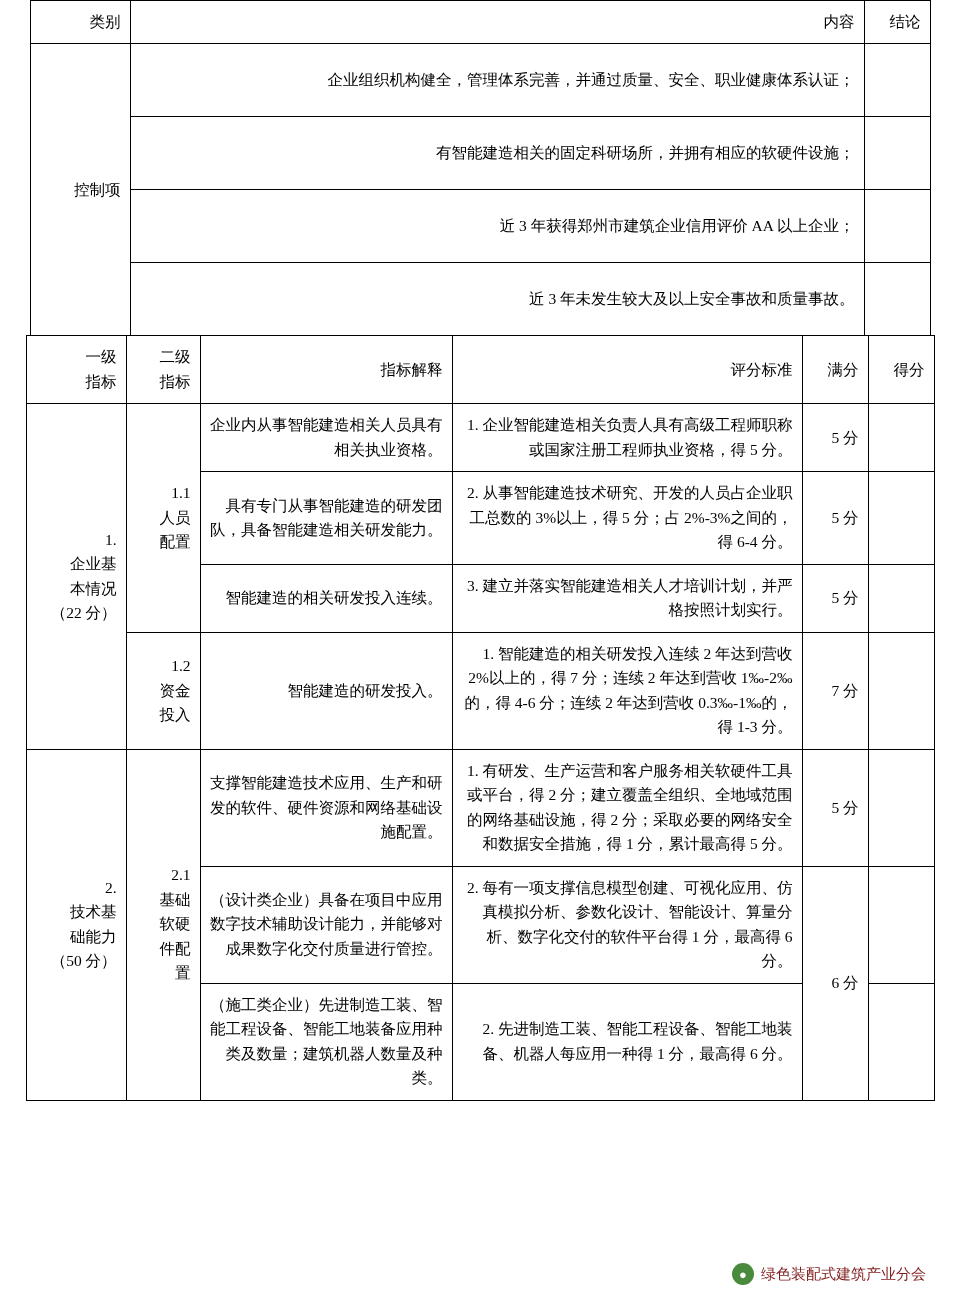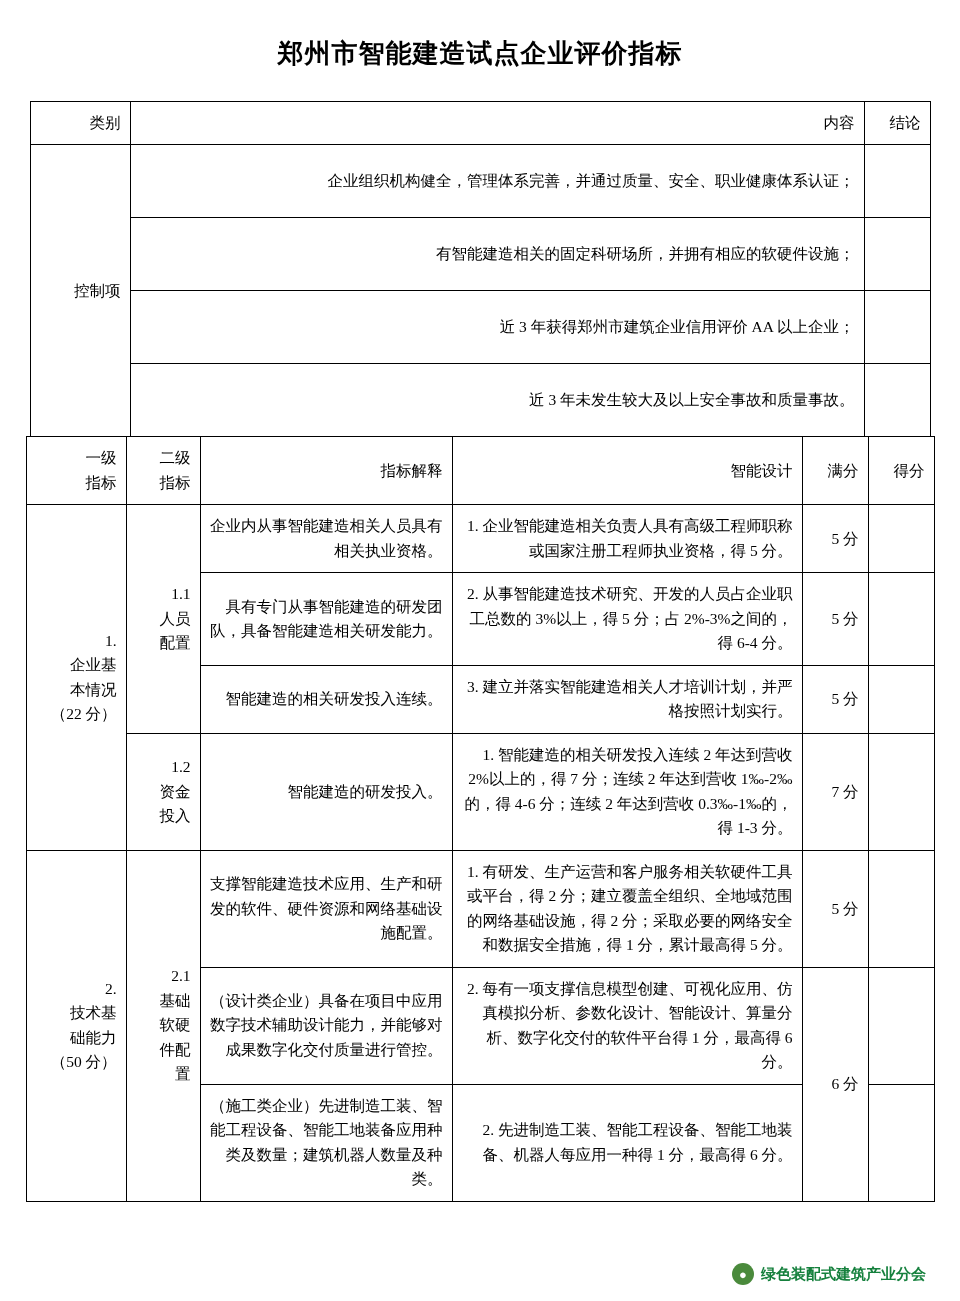--- a/index.html
+++ b/index.html
@@ -95,31 +95,29 @@
     border-radius: 50%;
     background: #4a8a3c;
     display: inline-flex;
     align-items: center;
     justify-content: center;
     color: #fff;
     font-size: 13px;
     line-height: 1;
   }
   .footer-badge .txt {
-    color: #15803d;
+    color: #7f1d1d;
     white-space: nowrap;
-    font-weight: bold;
   }
 </style>
 </head>
 <body>
 
 <div class="page">
 
-  <div class="doc-title">郑州市智能建造试点企业评价指标</div>
 
   <table class="eval">
     <colgroup>
       <col class="c-cat">
       <col style="width:668px">
       <col class="c-max">
       <col class="c-got">
     </colgroup>
     <tbody>
       <tr>
@@ -160,21 +158,21 @@
       <tr>
         <td class="hdr">
           <div>一级</div>
           <div>指标</div>
         </td>
         <td class="hdr">
           <div>二级</div>
           <div>指标</div>
         </td>
         <td class="hdr">指标解释</td>
-        <td class="hdr">智能设计</td>
+        <td class="hdr">评分标准</td>
         <td class="hdr">满分</td>
         <td class="hdr">得分</td>
       </tr>
 
       <tr>
         <td class="lvl1-cell" rowspan="4">
           <div>1.</div>
           <div>企业基</div>
           <div>本情况</div>
           <div>（22 分）</div>

